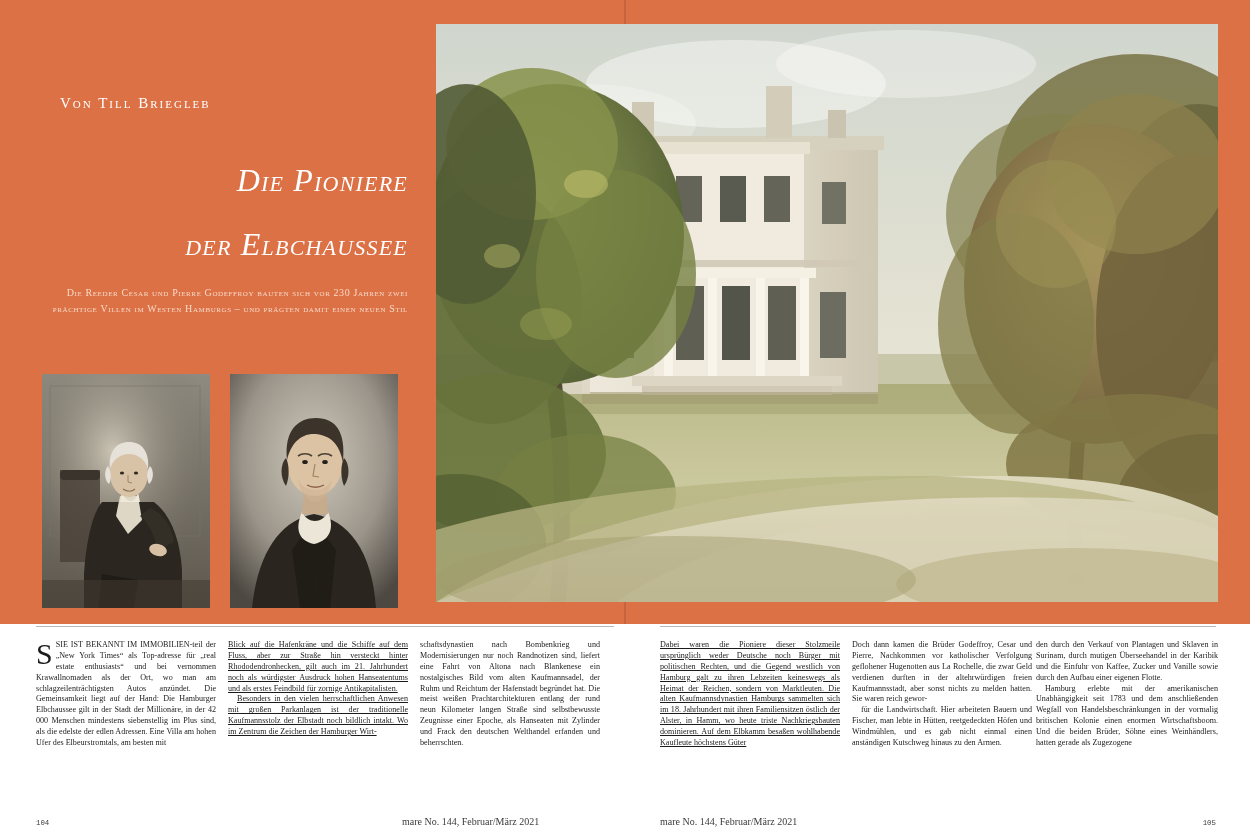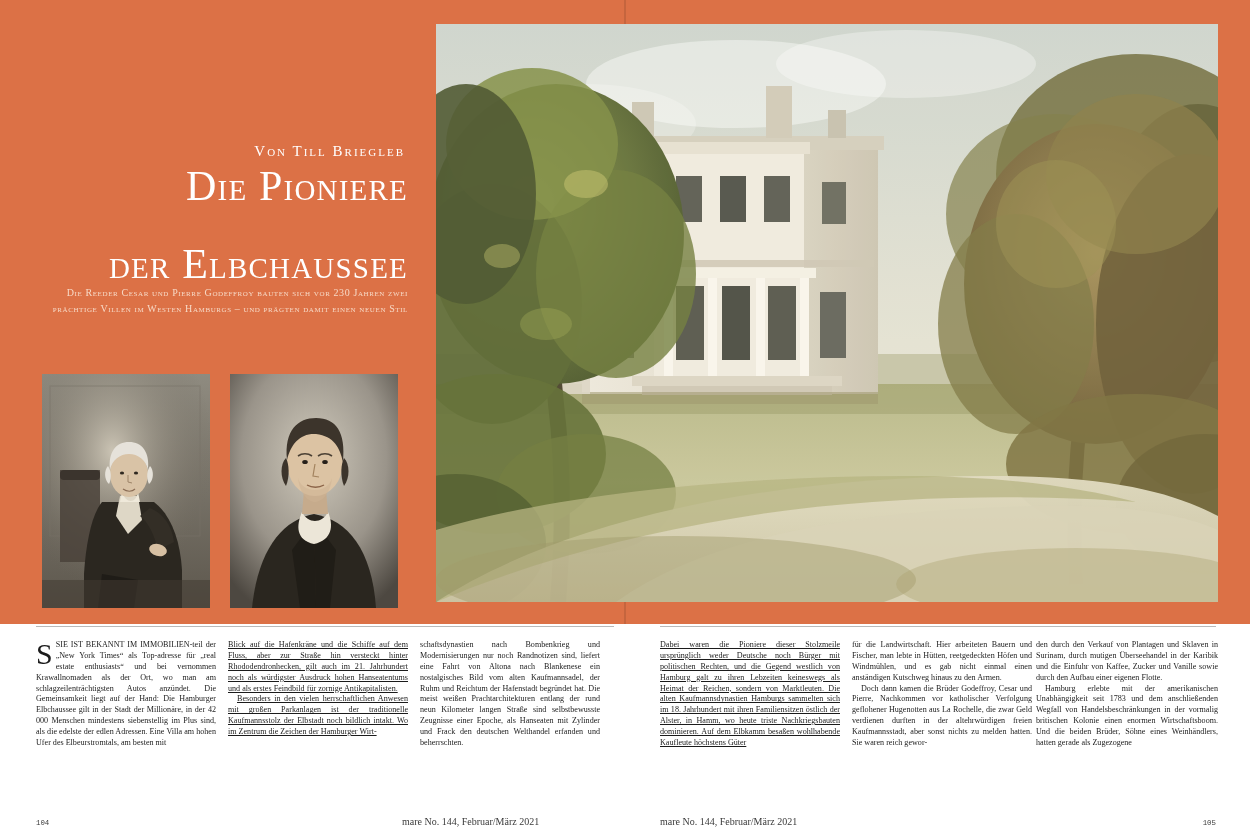--- a/index.html
+++ b/index.html
@@ -17,36 +17,36 @@
     position:absolute;left:0;top:0;width:1250px;height:624px;
     background:#dc7146;
   }
   .gutter-line{
     position:absolute;left:624px;top:0;width:2px;height:624px;
     background:rgba(0,0,0,0.10);
   }
   
   .byline{
     position:absolute;left:60px;top:95px;width:345px;
-    text-align:right;
+    text-align:left;
     color:#ffffff;
     font-variant:small-caps;
     font-size:15px;
     letter-spacing:2.0px;
-    margin-top:48px;
   }
   .headline{
     position:absolute;left:40px;top:158px;width:368px;
     text-align:right;
     color:#ffffff;
     font-variant:small-caps;
-    font-size:42px;
+    font-size:32px;
     line-height:1.38;
     letter-spacing:1.2px;
     font-weight:400;
+    font-style:italic;
   }
   .headline .l2{display:block;margin-top:20px;}
   .dek{
     position:absolute;left:38px;top:285px;width:370px;
     text-align:right;
     color:#f7d9c6;
     font-variant:small-caps;
     font-size:10px;
     line-height:1.62;
     letter-spacing:0.6px;
@@ -369,22 +369,22 @@
 
     <div class="col c3">
       <p>schaftsdynastien nach Bombenkrieg und Modernisierungen nur noch Randnotizen sind, liefert eine Fahrt von Altona nach Blankenese ein nostalgisches Bild vom alten Kaufmannsadel, der Ruhm und Reichtum der Hafenstadt begründet hat. Die meist weißen Prachtarchitekturen entlang der rund neun Kilometer langen Straße sind selbstbewusste Zeugnisse einer Epoche, als Hanseaten mit Zylinder und Frack den deutschen Welthandel erfanden und beherrschten.</p>
     </div>
 
     <div class="col c4">
       <p>Dabei waren die Pioniere dieser Stolzmeile ursprünglich weder Deutsche noch Bürger mit politischen Rechten, und die Gegend westlich von Hamburg galt zu ihren Lebzeiten keineswegs als Heimat der Reichen, sondern von Marktleuten. Die alten Kaufmannsdynastien Hamburgs sammelten sich im 18. Jahrhundert mit ihren Familiensitzen östlich der Alster, in Hamm, wo heute triste Nachkriegsbauten dominieren. Auf dem Elbkamm besaßen wohlhabende Kaufleute höchstens Güter</p>
     </div>
 
     <div class="col c5">
+      <p>Doch dann kamen die Brüder Godeffroy, Cesar und Pierre, Nachkommen vor katholischer Verfolgung geflohener Hugenotten aus La Rochelle, die zwar Geld verdienen durften in der altehrwürdigen freien Kaufmannsstadt, aber sonst nichts zu melden hatten. Sie waren reich gewor-</p>
       <p>für die Landwirtschaft. Hier arbeiteten Bauern und Fischer, man lebte in Hütten, reetgedeckten Höfen und Windmühlen, und es gab nicht einmal einen anständigen Kutschweg hinaus zu den Armen.</p>
-      <p>Doch dann kamen die Brüder Godeffroy, Cesar und Pierre, Nachkommen vor katholischer Verfolgung geflohener Hugenotten aus La Rochelle, die zwar Geld verdienen durften in der altehrwürdigen freien Kaufmannsstadt, aber sonst nichts zu melden hatten. Sie waren reich gewor-</p>
     </div>
 
     <div class="col c6">
       <p>den durch den Verkauf von Plantagen und Sklaven in Surinam, durch mutigen Überseehandel in der Karibik und die Einfuhr von Kaffee, Zucker und Vanille sowie durch den Aufbau einer eigenen Flotte.</p>
       <p>Hamburg erlebte mit der amerikanischen Unabhängigkeit seit 1783 und dem anschließenden Wegfall von Handelsbeschränkungen in der vormalig britischen Kolonie einen enormen Wirtschaftsboom. Und die beiden Brüder, Söhne eines Weinhändlers, hatten gerade als Zugezogene</p>
     </div>
 
     <div class="folio left">104</div>
     <div class="folio right">105</div>
     <div class="runfoot l">mare No. 144, Februar/März 2021</div>

